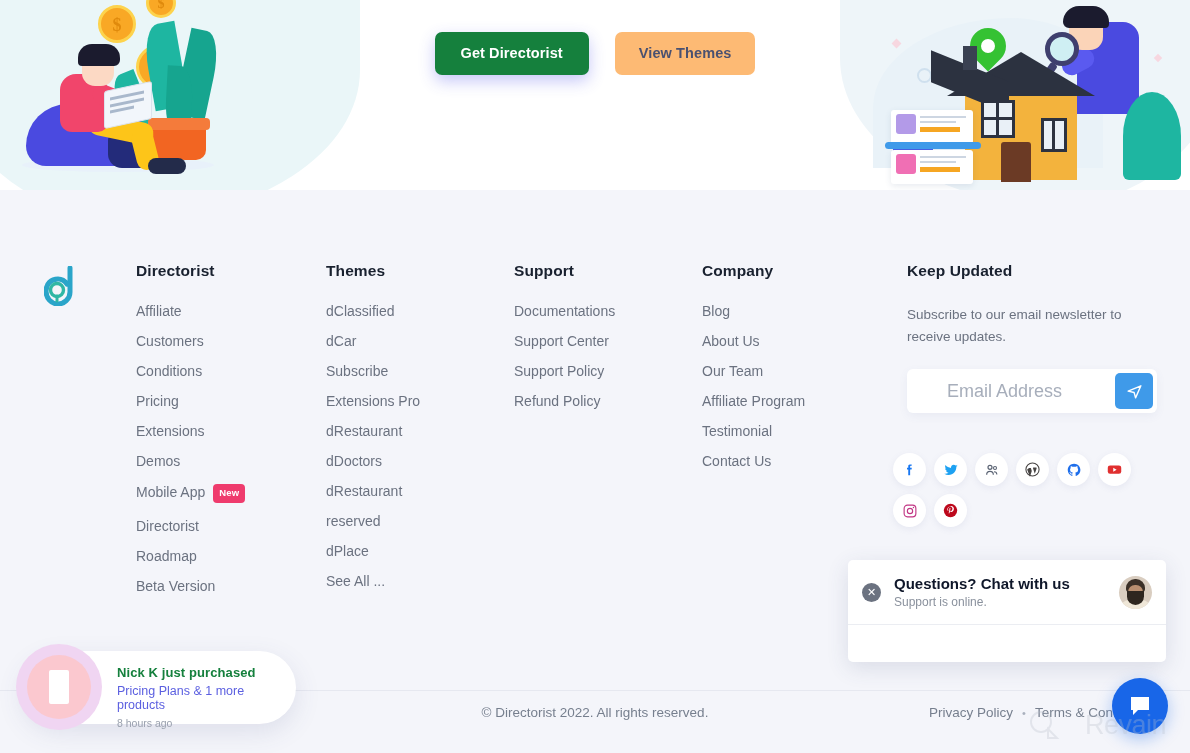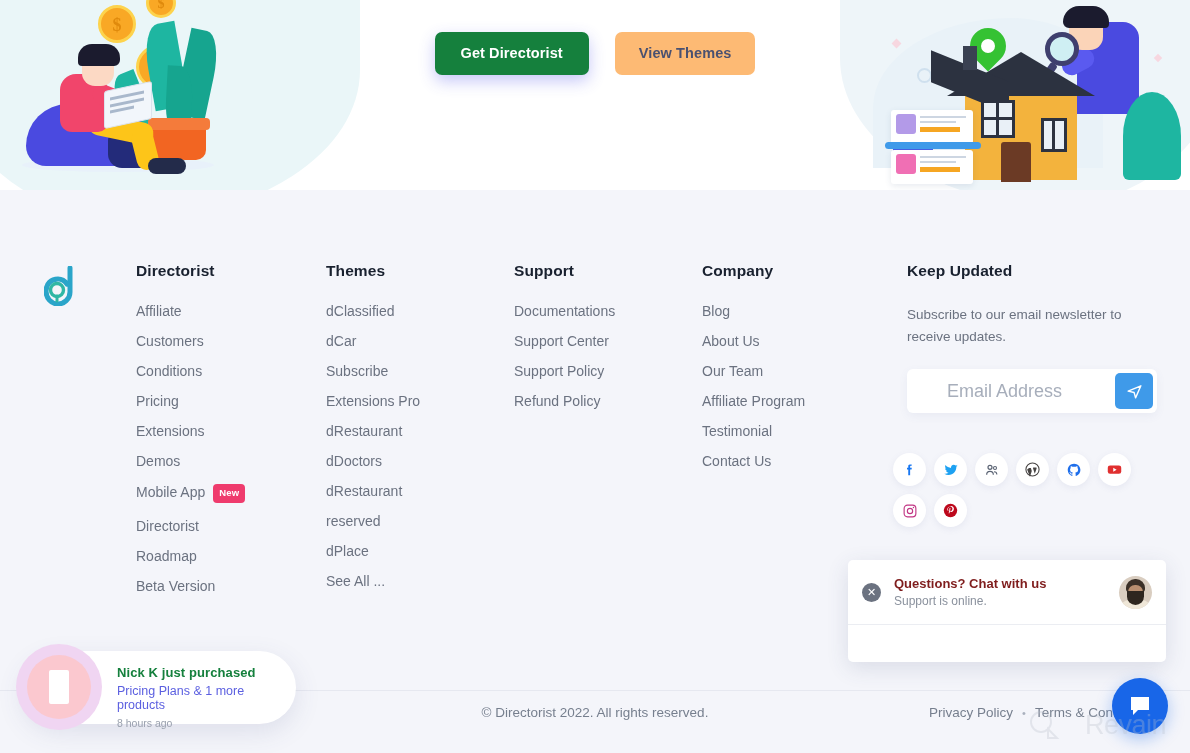--- a/index.html
+++ b/index.html
@@ -161,21 +161,21 @@
     background: #ffffff; border-radius: 5px;
     box-shadow: 0 6px 22px rgba(60,70,110,.14);
   }
   .chat-top { display: flex; align-items: center; height: 64px; padding: 0 14px; }
   .chat-close {
     width: 19px; height: 19px; border-radius: 50%; background: #6b7280;
     display: flex; align-items: center; justify-content: center;
     color: #fff; font-size: 11px; cursor: pointer; flex: none;
   }
   .chat-copy { margin-left: 13px; flex: 1; }
-  .chat-title { font-size: 13px; font-weight: bold; color: #7f1d1d; }
+  .chat-title { font-size: 15px; font-weight: bold; color: #0f172a; }
   .chat-sub { font-size: 12px; color: #8a919d; margin-top: 3px; }
   .chat-avatar {
     width: 33px; height: 33px; border-radius: 50%; overflow: hidden; flex: none;
     background: #d9cdc0; position: relative;
   }
   .av-hair { position: absolute; left: 7px; top: 3px; width: 19px; height: 13px;
              background: #3b3027; border-radius: 9px 9px 3px 3px; }
   .av-face { position: absolute; left: 9px; top: 9px; width: 15px; height: 16px;
              background: #b98e6f; border-radius: 7px; }
   .av-beard { position: absolute; left: 8px; top: 15px; width: 17px; height: 14px;

